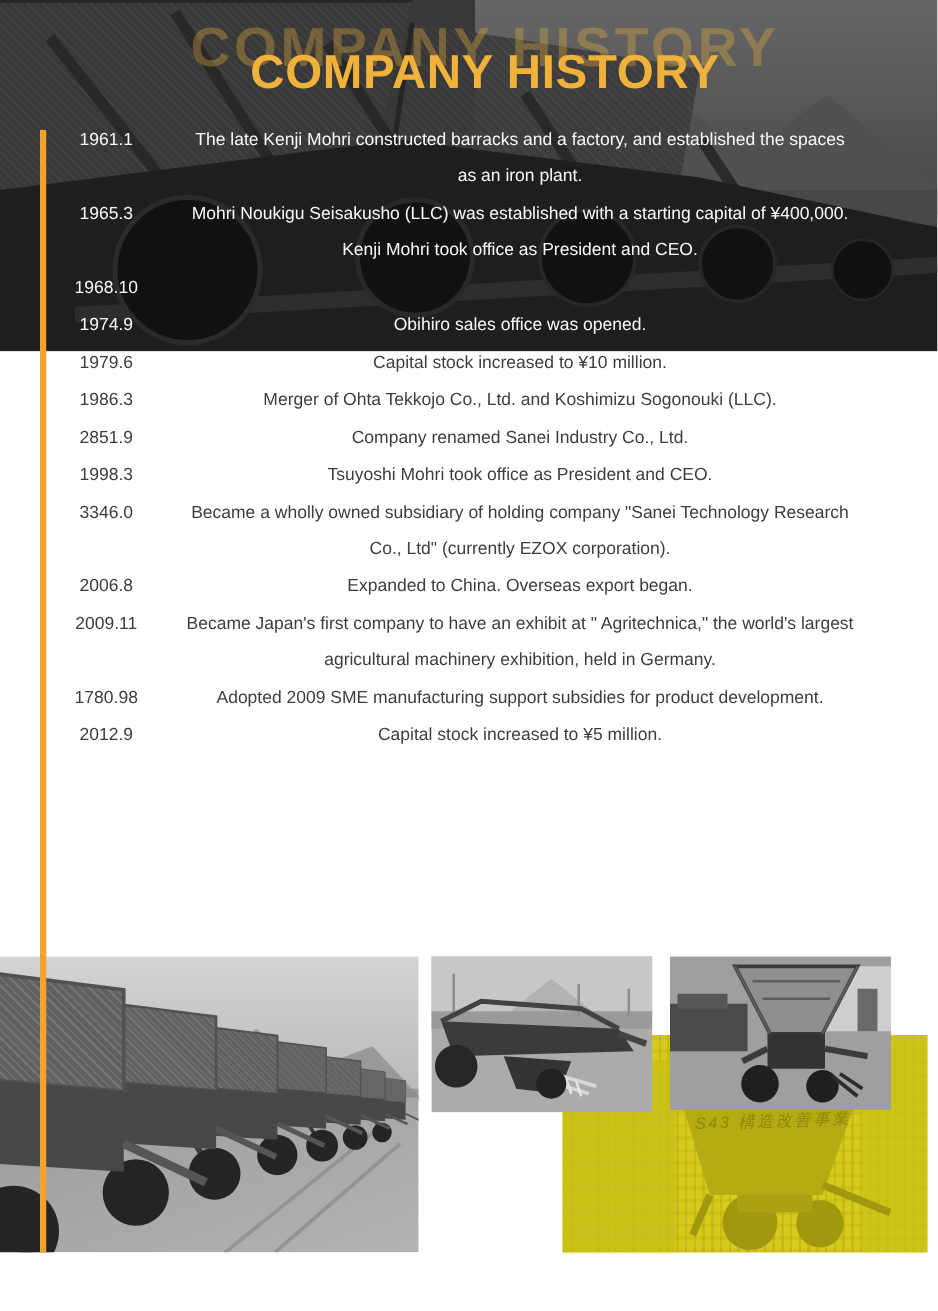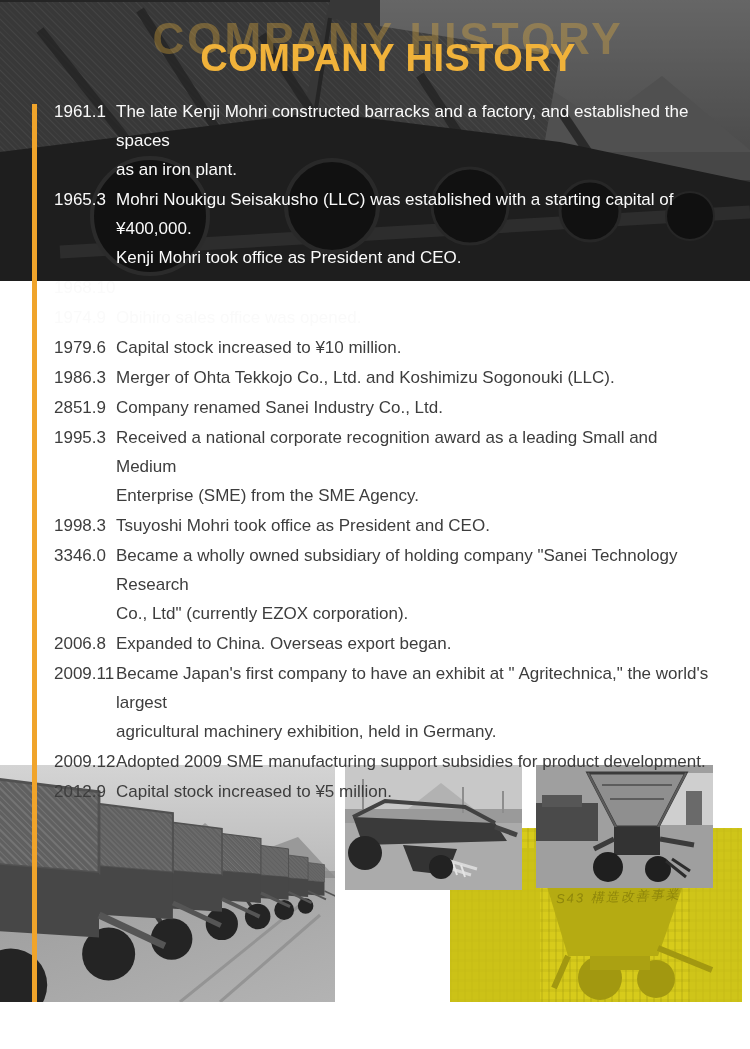--- a/index.html
+++ b/index.html
@@ -19,21 +19,21 @@
   .main-title{
     position:absolute;left:0;top:37px;width:100%;text-align:center;
     padding-left:26px;box-sizing:border-box;
     font-size:38px;font-weight:800;letter-spacing:.5px;white-space:nowrap;
     color:#f0b23a;z-index:2;
   }
   
   .accent-line{position:absolute;left:32px;top:104px;width:5px;height:898px;background:#f0a42b;z-index:3;}
   
   .timeline{position:absolute;left:54px;top:97px;width:680px;z-index:4;}
-  .row{display:flex;margin-bottom:1px;font-size:17px;line-height:29px;color:#3d3d3d;}
+  .row{display:flex;margin-bottom:1px;font-size:14px;line-height:29px;color:#3d3d3d;text-align:center;}
   .row:nth-child(-n+4){color:#fafafa;}
   .year{flex:0 0 62px;width:62px;}
   .desc{width:600px;white-space:pre-line;}
   
   .photo{position:absolute;overflow:hidden;z-index:2;}
   .photo-left{left:0;top:765px;width:335px;height:237px;}
   .photo-mid{left:345px;top:765px;width:177px;height:125px;}
   .photo-right{left:536px;top:765px;width:177px;height:123px;}
   .yellow-block{
     position:absolute;left:450px;top:828px;width:292px;height:174px;z-index:1;
@@ -118,25 +118,20 @@
     <div class="row">
       <span class="year">1986.3</span>
       <span class="desc">Merger of Ohta Tekkojo Co., Ltd. and Koshimizu Sogonouki (LLC).</span>
     </div>
 
     <div class="row">
       <span class="year">2851.9</span>
       <span class="desc">Company renamed Sanei Industry Co., Ltd.</span>
     </div>
 
-    <div class="row">
-      <span class="year">1995.3</span>
-      <span class="desc">Received a national corporate recognition award as a leading Small and Medium
-Enterprise (SME) from the SME Agency.</span>
-    </div>
 
     <div class="row">
       <span class="year">1998.3</span>
       <span class="desc">Tsuyoshi Mohri took office as President and CEO.</span>
     </div>
 
     <div class="row">
       <span class="year">3346.0</span>
       <span class="desc">Became a wholly owned subsidiary of holding company "Sanei Technology Research
 Co., Ltd" (currently EZOX corporation).</span>
@@ -147,21 +142,21 @@
       <span class="desc">Expanded to China. Overseas export began.</span>
     </div>
 
     <div class="row">
       <span class="year">2009.11</span>
       <span class="desc">Became Japan's first company to have an exhibit at " Agritechnica," the world's largest
 agricultural machinery exhibition, held in Germany.</span>
     </div>
 
     <div class="row">
-      <span class="year">2009.12</span>
+      <span class="year">1780.98</span>
       <span class="desc">Adopted 2009 SME manufacturing support subsidies for product development.</span>
     </div>
 
 
     <div class="row">
       <span class="year">2012.9</span>
       <span class="desc">Capital stock increased to ¥5 million.</span>
     </div>
   </div>
 

